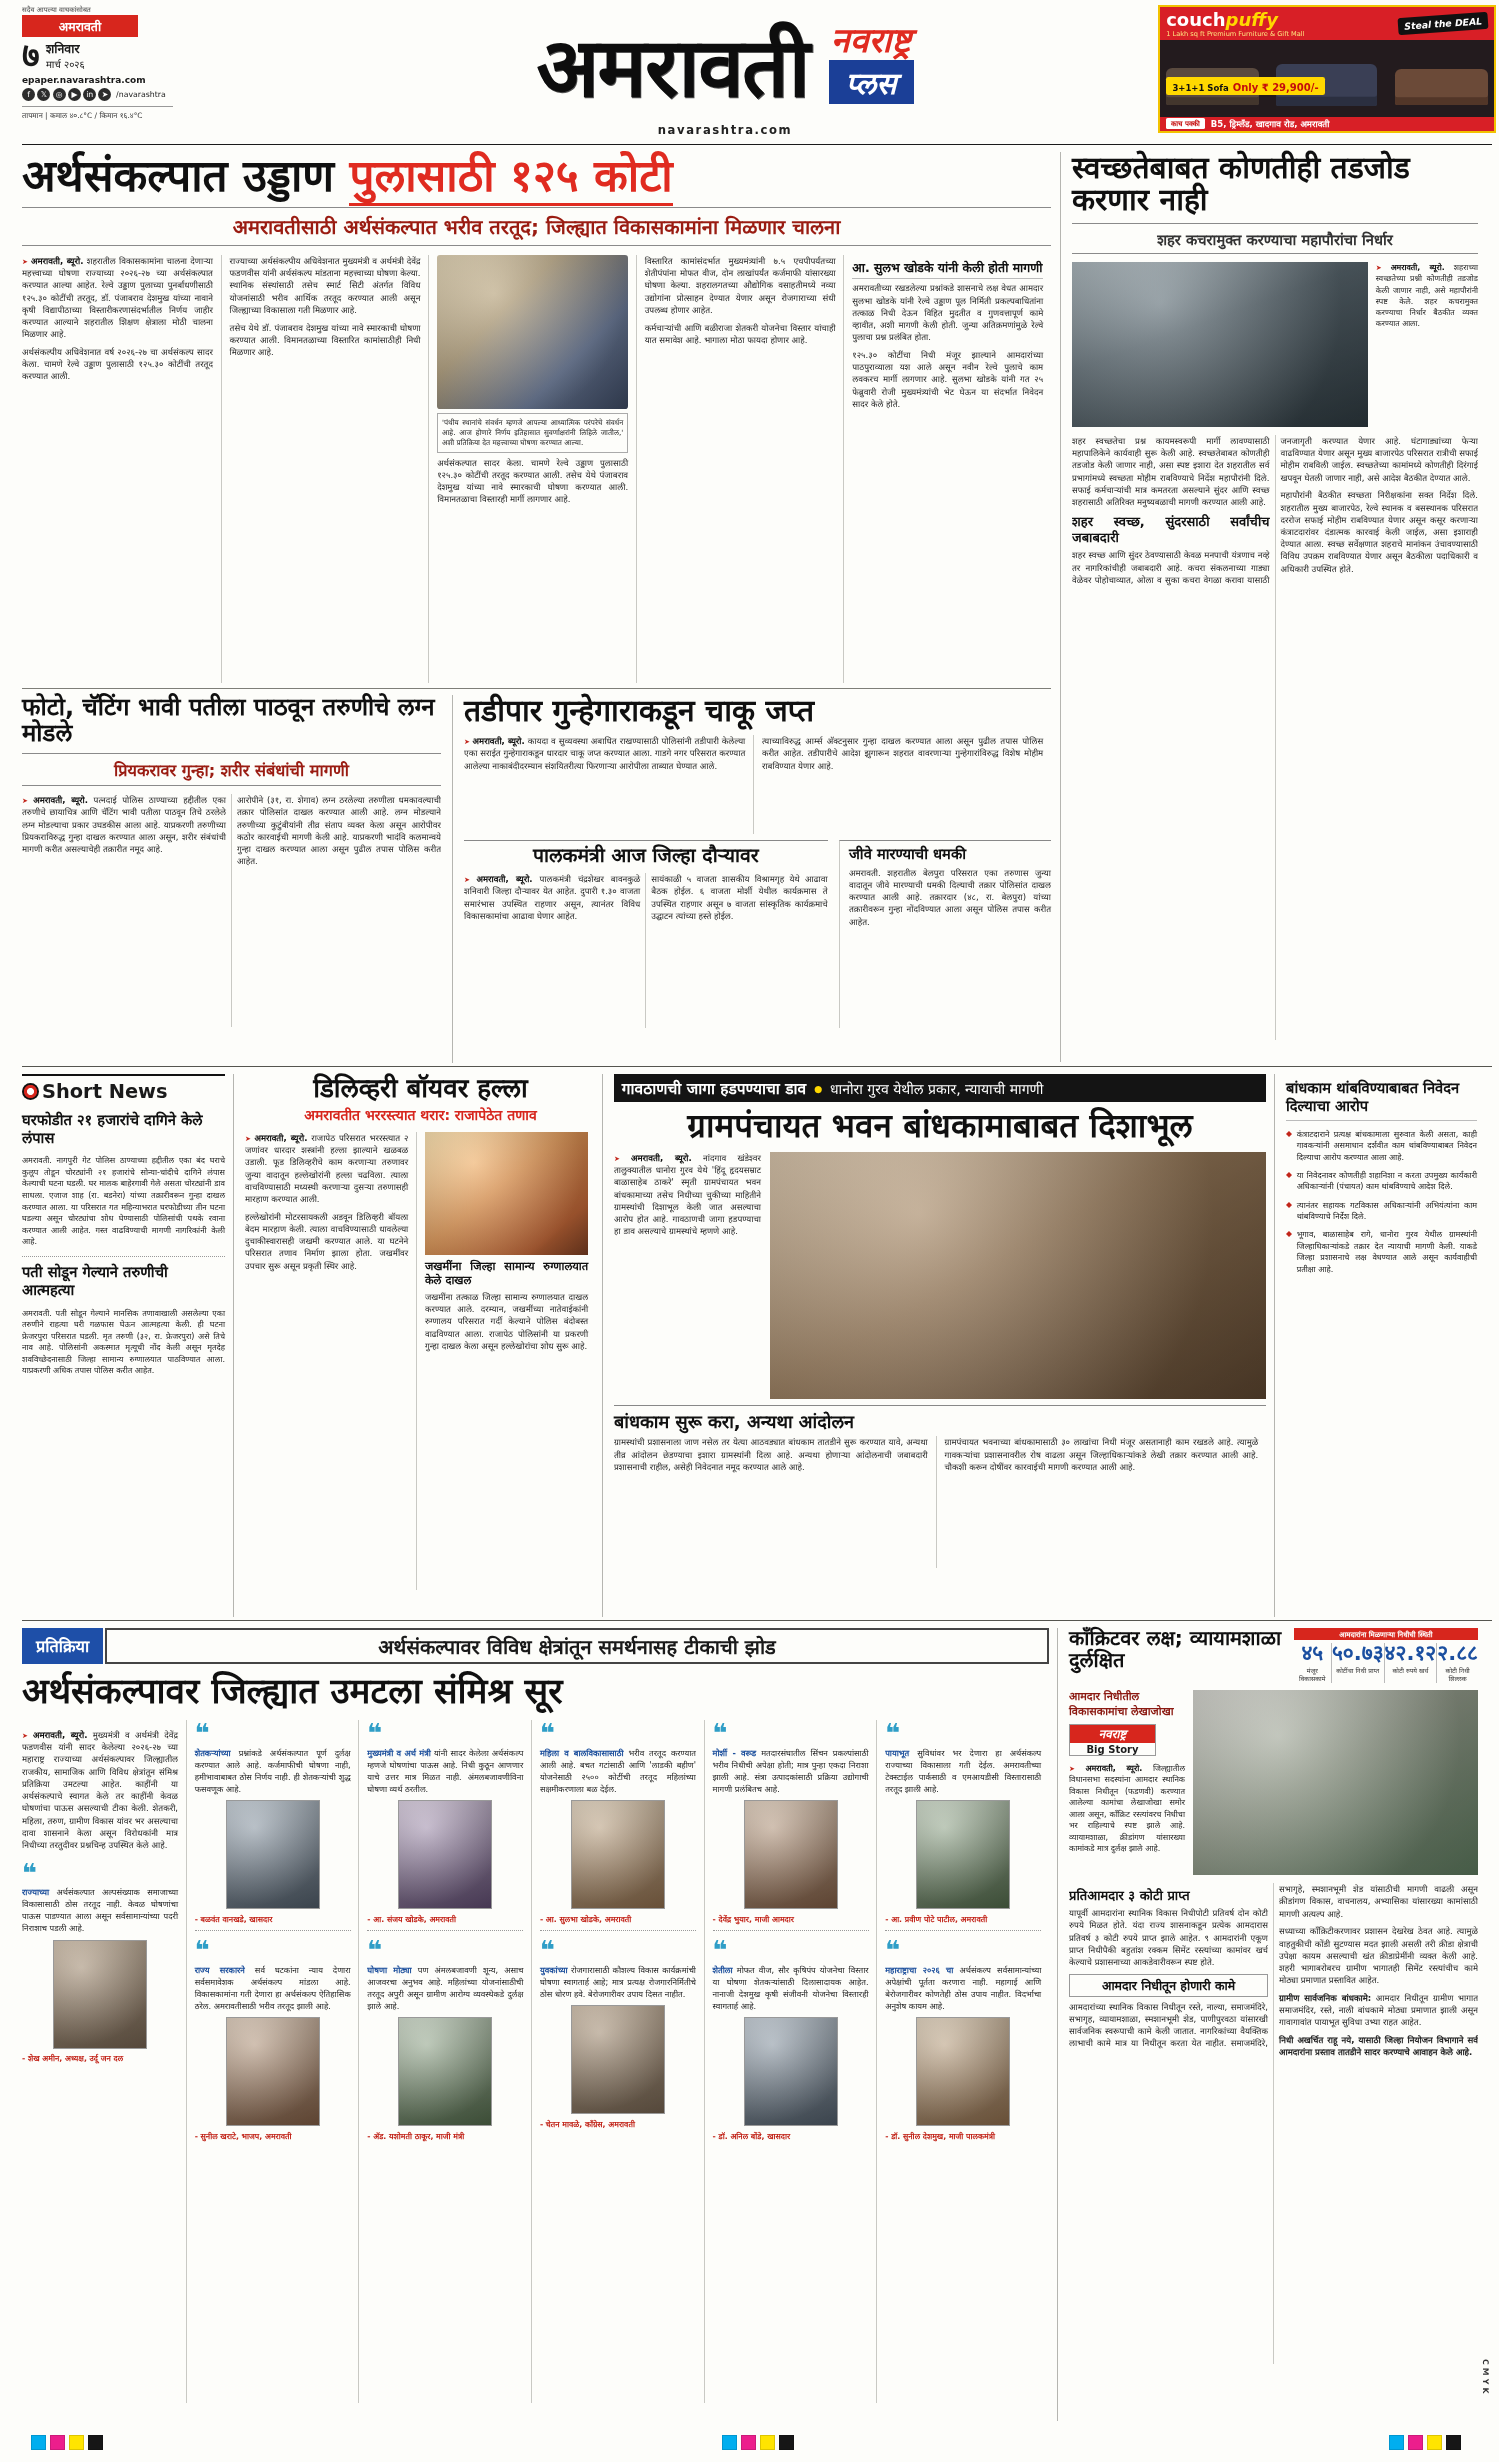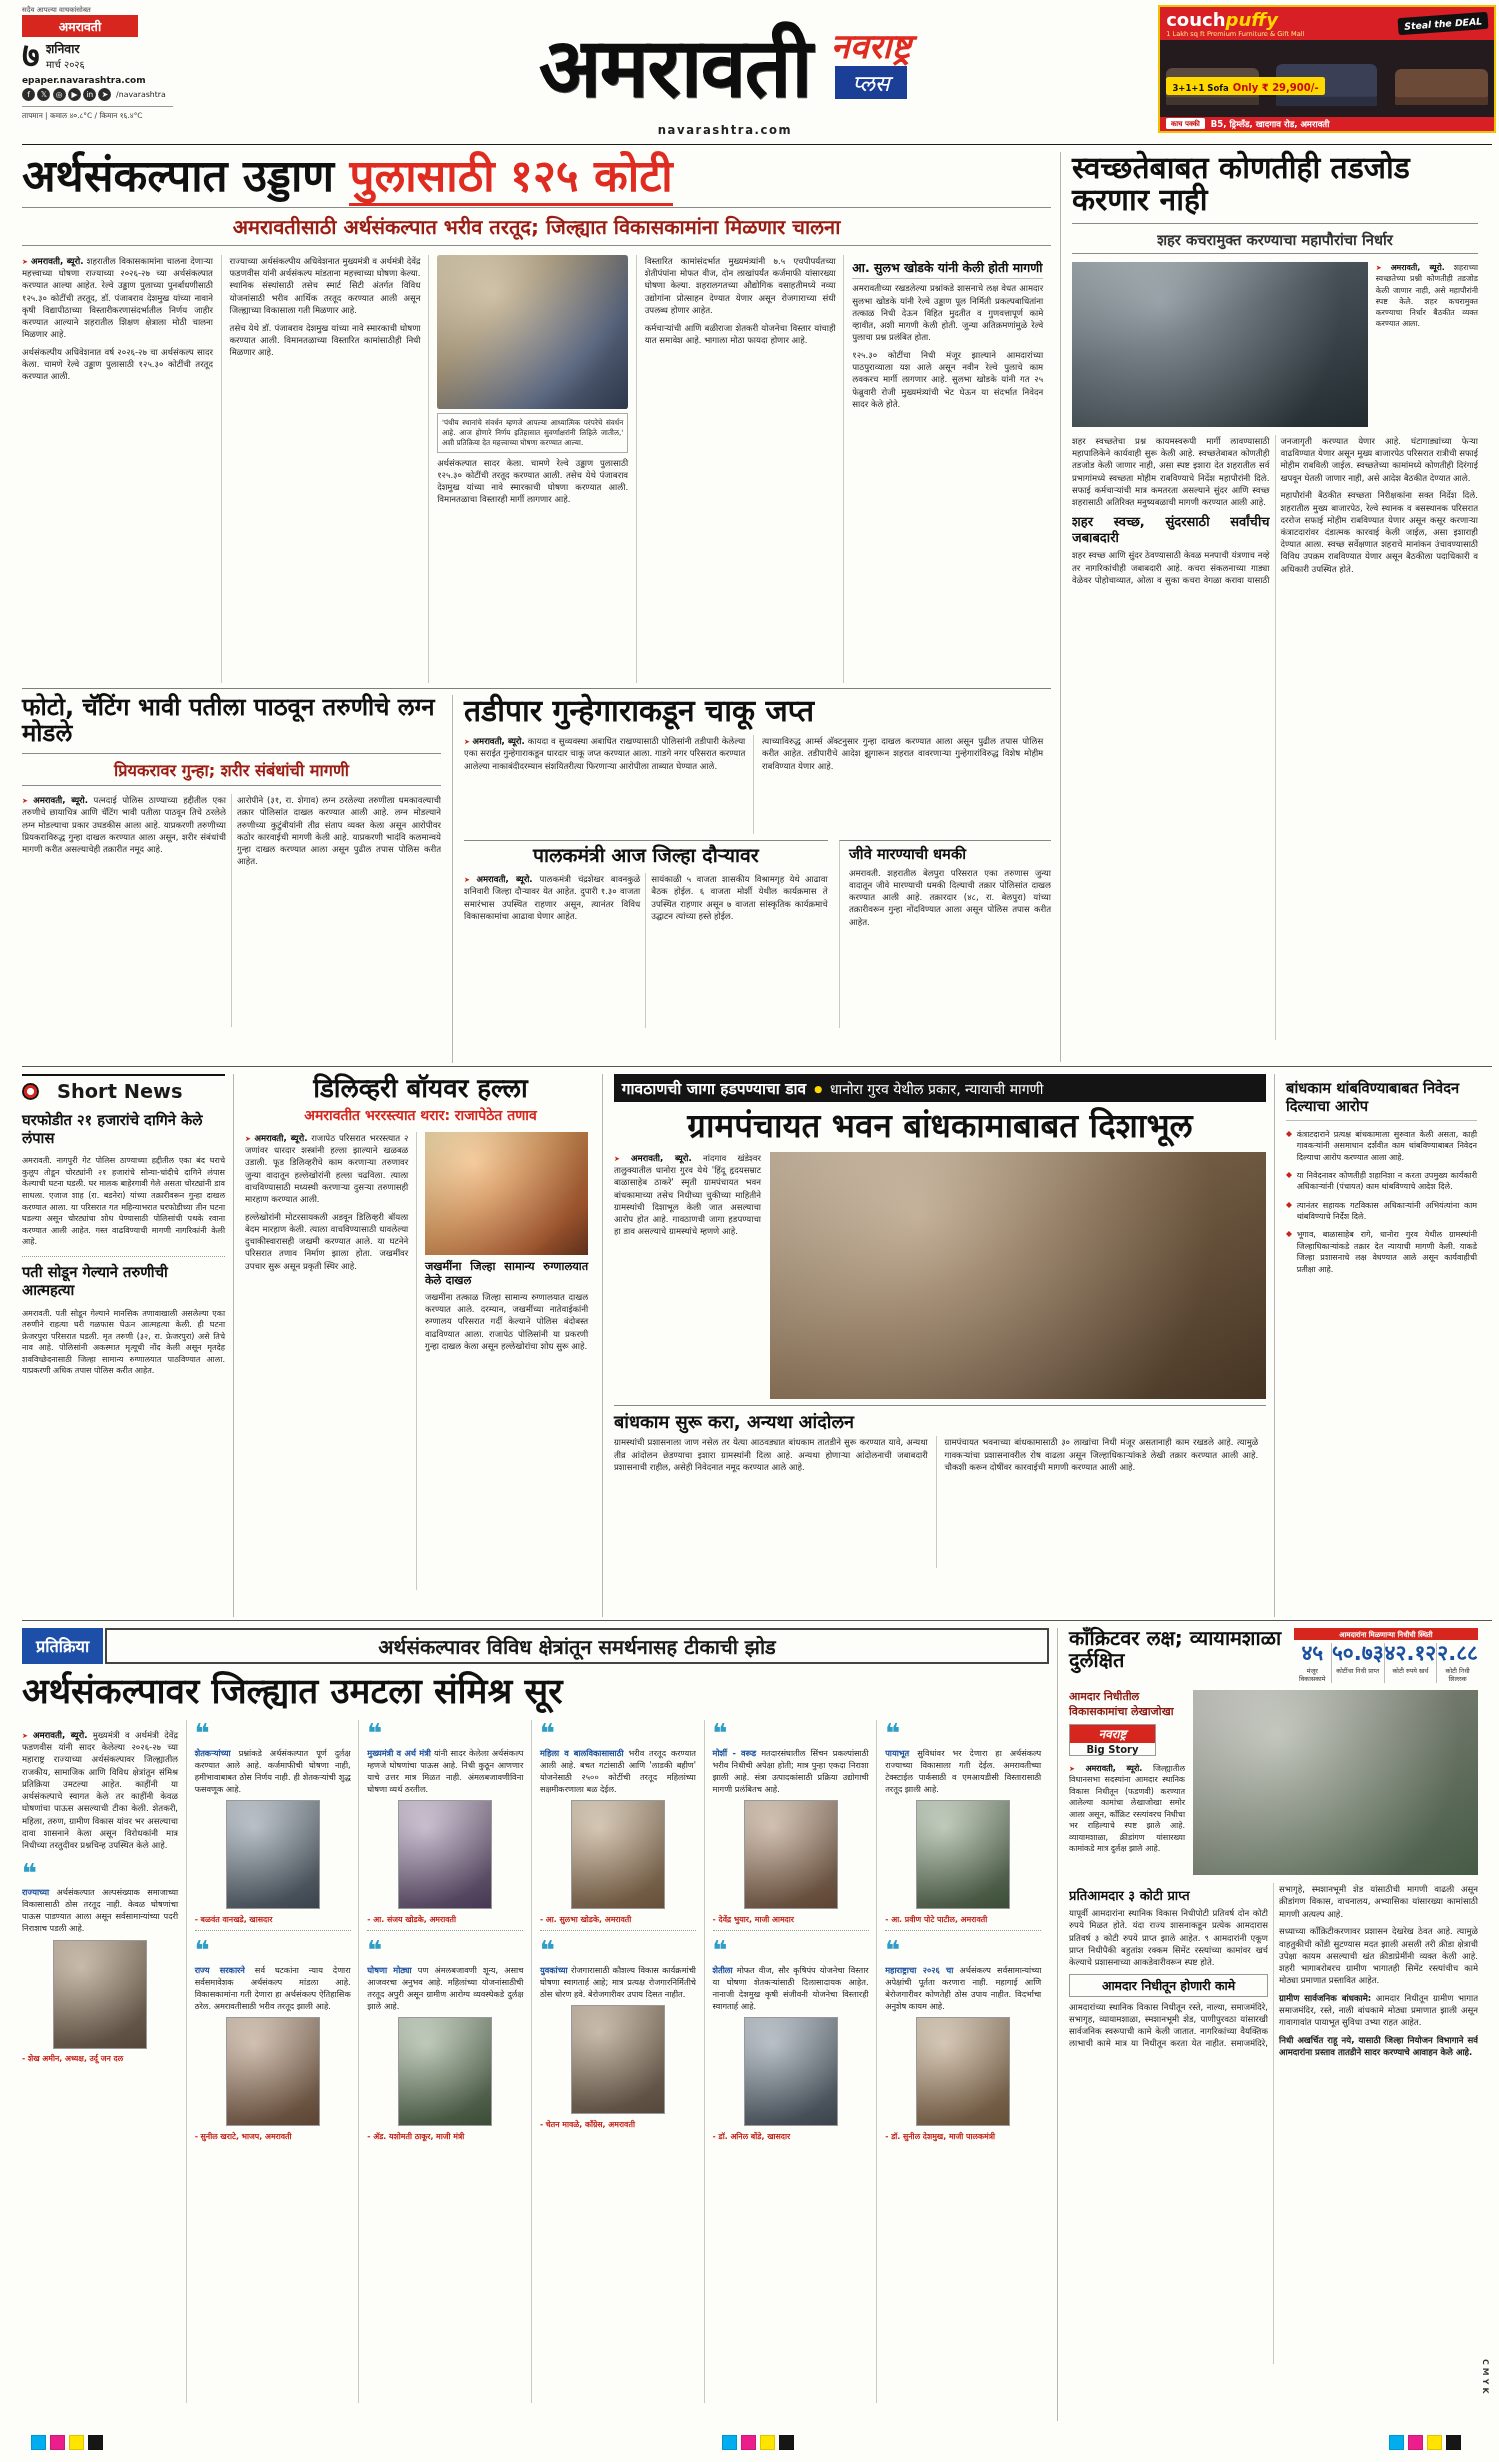--- a/index.html
+++ b/index.html
@@ -71,21 +71,21 @@
       <span class="soc">➤</span>
       <span style="font-size:7.8px;margin-left:2.3px;">/navarashtra</span>
     </div>
     <div style="border-top:0.8px solid #999;margin-top:4.7px;padding-top:3.1px;font-size:7.4px;color:#333;">तापमान | कमाल ४०.८°C / किमान १६.४°C</div>
   </div>
 
   <div class="abs" style="left:310px;top:9.3px;width:830px;height:109px;display:flex;align-items:center;justify-content:center;gap:20px;">
     <div style="font-size:82px;font-weight:900;letter-spacing:-1.6px;color:#0d0d0d;text-shadow:0.8px 0.8px 0 #555;">अमरावती</div>
     <div style="display:flex;flex-direction:column;align-items:center;">
       <div style="font-size:34px;font-weight:900;font-style:italic;color:#e02b20;line-height:1;">नवराष्ट्र</div>
-      <div style="background:#1b3f97;color:#fff;font-size:22px;font-weight:400;font-style:italic;padding:1.6px 17px;margin-top:3.1px;">प्लस</div>
+      <div style="background:#1b3f97;color:#fff;font-size:30px;font-weight:700;font-style:italic;padding:1.6px 17px;margin-top:3.1px;">प्लस</div>
     </div>
   </div>
   <div class="abs" style="left:310px;top:123px;width:830px;text-align:center;font-size:11.6px;font-weight:800;letter-spacing:1.6px;color:#222;">navarashtra.com</div>
 
   <div class="abs" style="left:1158px;top:4.7px;width:334px;height:124px;border:2.3px solid #f2c200;background:#231b1e;display:flex;flex-direction:column;gap:18px;">
     <div style="background:#d81f26;display:flex;align-items:center;justify-content:space-between;padding:2.3px 6.2px;">
       <div>
         <span style="color:#fff;font-weight:900;font-size:18px;">couch</span><span style="color:#ffd800;font-weight:900;font-size:18px;font-style:italic;">puffy</span>
         <div style="color:#ffe680;font-size:6.6px;">1 Lakh sq ft Premium Furniture &amp; Gift Mall</div>
       </div>
@@ -189,21 +189,21 @@
       <div style="flex:1;border-left:0.8px solid #c9c9c4;border-top:1.2px solid #888;padding:4.7px 0 0 9.3px;">
         <div class="hl" style="font-size:14.7px;">जीवे मारण्याची धमकी</div>
         <p class="body" style="margin-top:4.7px;">अमरावती. शहरातील बेलपुरा परिसरात एका तरुणास जुन्या वादातून जीवे मारण्याची धमकी दिल्याची तक्रार पोलिसांत दाखल करण्यात आली आहे. तक्रारदार (४८, रा. बेलपुरा) यांच्या तक्रारीवरून गुन्हा नोंदविण्यात आला असून पोलिस तपास करीत आहेत.</p>
       </div>
     </div>
   </div>
 
   <div class="abs rule-h" style="left:22px;top:1066px;width:1470px;border-top-color:#55554f;"></div>
 
   <div class="abs" style="left:22px;top:1074px;width:203px;height:543px;">
-    <div style="border-top:2.7px solid #111;padding-top:3.9px;display:flex;align-items:center;gap:18px;">
+    <div style="border-top:2.7px solid #111;padding-top:3.9px;display:flex;align-items:center;gap:3px;">
       <span style="width:17px;height:17px;border-radius:50%;background:radial-gradient(circle,#fff 0 3.1px,#d7261d 3.9px 6.2px,#111 7px);display:inline-block;"></span>
       <span style="font-size:19.4px;font-weight:800;">Short News</span>
     </div>
     <div class="sub-bold" style="font-size:14.7px;margin-top:7.8px;">घरफोडीत २१ हजारांचे दागिने केले लंपास</div>
     <p class="body" style="font-size:8px;">अमरावती. नागपुरी गेट पोलिस ठाण्याच्या हद्दीतील एका बंद घराचे कुलूप तोडून चोरट्यांनी २१ हजारांचे सोन्या-चांदीचे दागिने लंपास केल्याची घटना घडली. घर मालक बाहेरगावी गेले असता चोरट्यांनी डाव साधला. एजाज शाह (रा. बडनेरा) यांच्या तक्रारीवरून गुन्हा दाखल करण्यात आला. या परिसरात गत महिन्याभरात घरफोडीच्या तीन घटना घडल्या असून चोरट्यांचा शोध घेण्यासाठी पोलिसांची पथके रवाना करण्यात आली आहेत. गस्त वाढविण्याची मागणी नागरिकांनी केली आहे.</p>
     <div class="dotted-div"></div>
     <div class="sub-bold" style="font-size:14.7px;">पती सोडून गेल्याने तरुणीची आत्महत्या</div>
     <p class="body" style="font-size:8px;">अमरावती. पती सोडून गेल्याने मानसिक तणावाखाली असलेल्या एका तरुणीने राहत्या घरी गळफास घेऊन आत्महत्या केली. ही घटना फ्रेजरपुरा परिसरात घडली. मृत तरुणी (३२, रा. फ्रेजरपुरा) असे तिचे नाव आहे. पोलिसांनी अकस्मात मृत्यूची नोंद केली असून मृतदेह शवविच्छेदनासाठी जिल्हा सामान्य रुग्णालयात पाठविण्यात आला. याप्रकरणी अधिक तपास पोलिस करीत आहेत.</p>
   </div>
 

